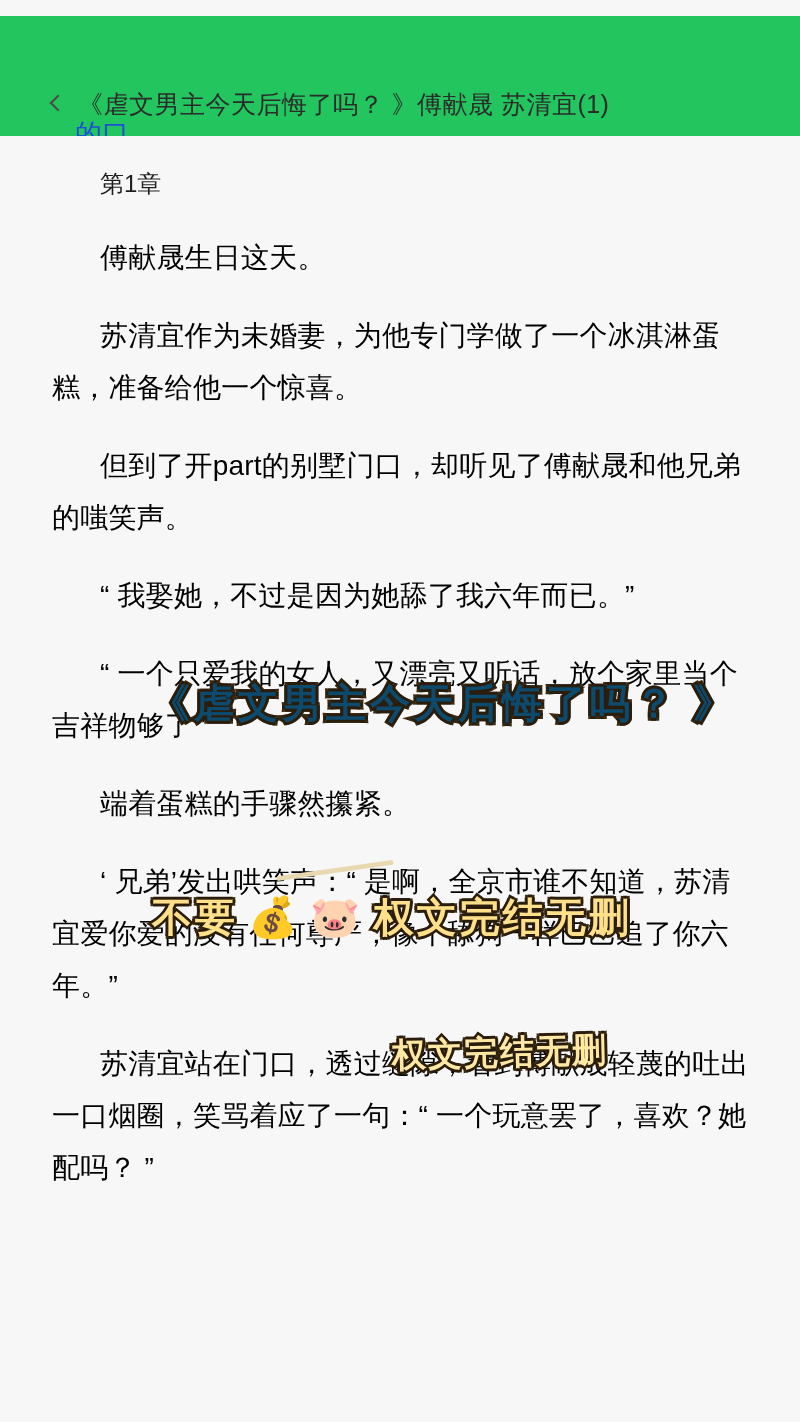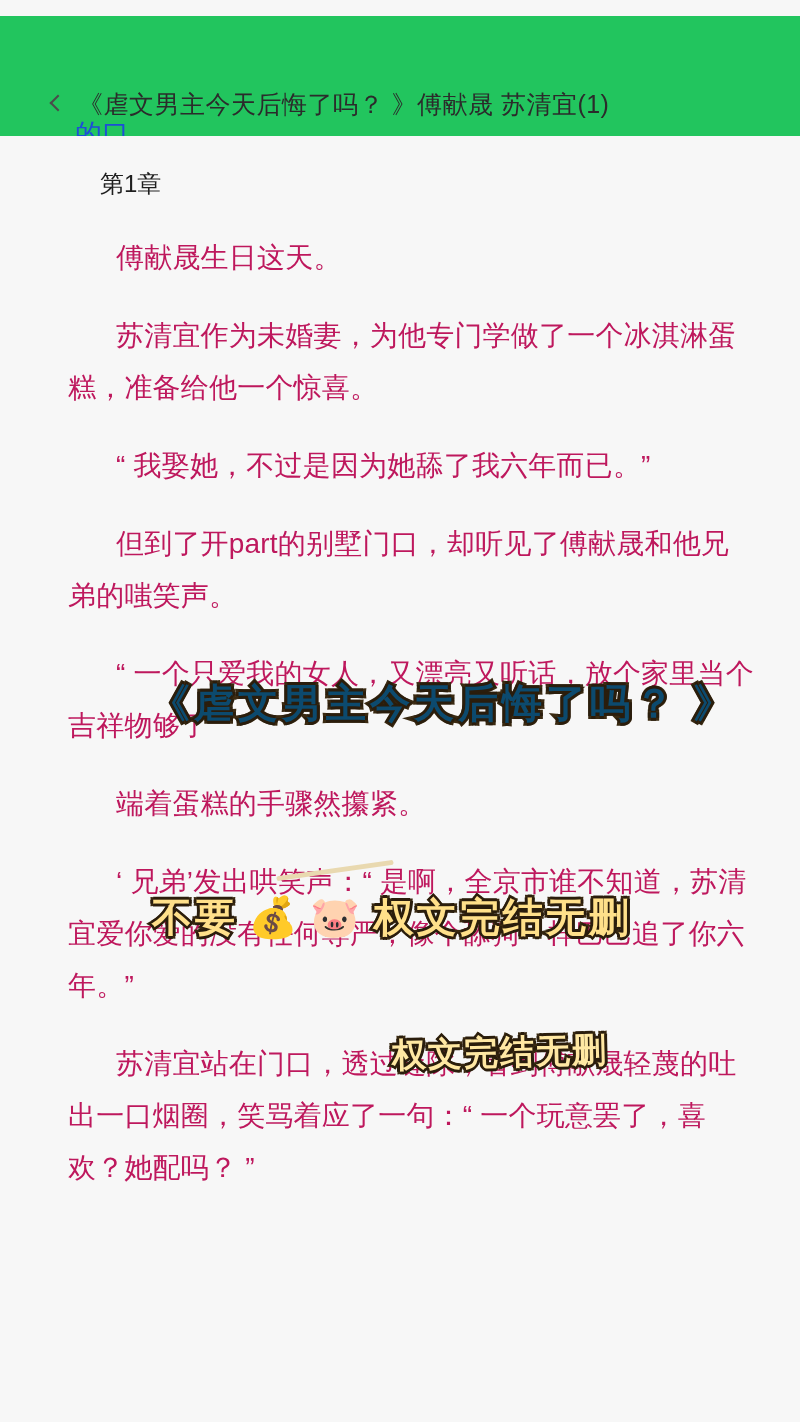--- a/index.html
+++ b/index.html
@@ -78,23 +78,23 @@
   }
   .chapter-title {
     font-size: 24px;
     line-height: 44px;
     color: #1f1f1f;
     margin: 16px 0 10px 48px;
   }
   p.para {
     font-size: 28px;
     line-height: 52px;
-    margin: 26px 0 0 16px;
+    margin: 26px 0 0 0;
     text-indent: 48px;
-    color: #be185d;
+    color: #000000;
     letter-spacing: 0.2px;
   }
 
   
   .wm {
     position: absolute;
     font-weight: bold;
     white-space: nowrap;
     pointer-events: none;
     font-family: "Liberation Sans", sans-serif;
@@ -173,22 +173,22 @@
   </div>
 </div>
 
 <div class="ghost-line">的口</div>
 
 <div class="reader">
   <div class="chapter-title">第1章</div>
 
   <p class="para">傅献晟生日这天。</p>
   <p class="para">苏清宜作为未婚妻，为他专门学做了一个冰淇淋蛋糕，准备给他一个惊喜。</p>
+  <p class="para">但到了开part的别墅门口，却听见了傅献晟和他兄弟的嗤笑声。</p>
   <p class="para">“ 我娶她，不过是因为她舔了我六年而已。”</p>
-  <p class="para">但到了开part的别墅门口，却听见了傅献晟和他兄弟的嗤笑声。</p>
   <p class="para">“ 一个只爱我的女人，又漂亮又听话，放个家里当个吉祥物够了 ”</p>
   <p class="para">端着蛋糕的手骤然攥紧。</p>
   <p class="para">‘ 兄弟’发出哄笑声：“ 是啊，全京市谁不知道，苏清宜爱你爱的没有任何尊严，像个舔狗一样巴巴追了你六年。”</p>
   <p class="para">苏清宜站在门口，透过缝隙，看到傅献晟轻蔑的吐出一口烟圈，笑骂着应了一句：“ 一个玩意罢了，喜欢？她配吗？ ”</p>
 
 </div>
 
 <div class="wm wm-title">《虐文男主今天后悔了吗？ 》</div>
 
 <div class="wm wm-row2">

